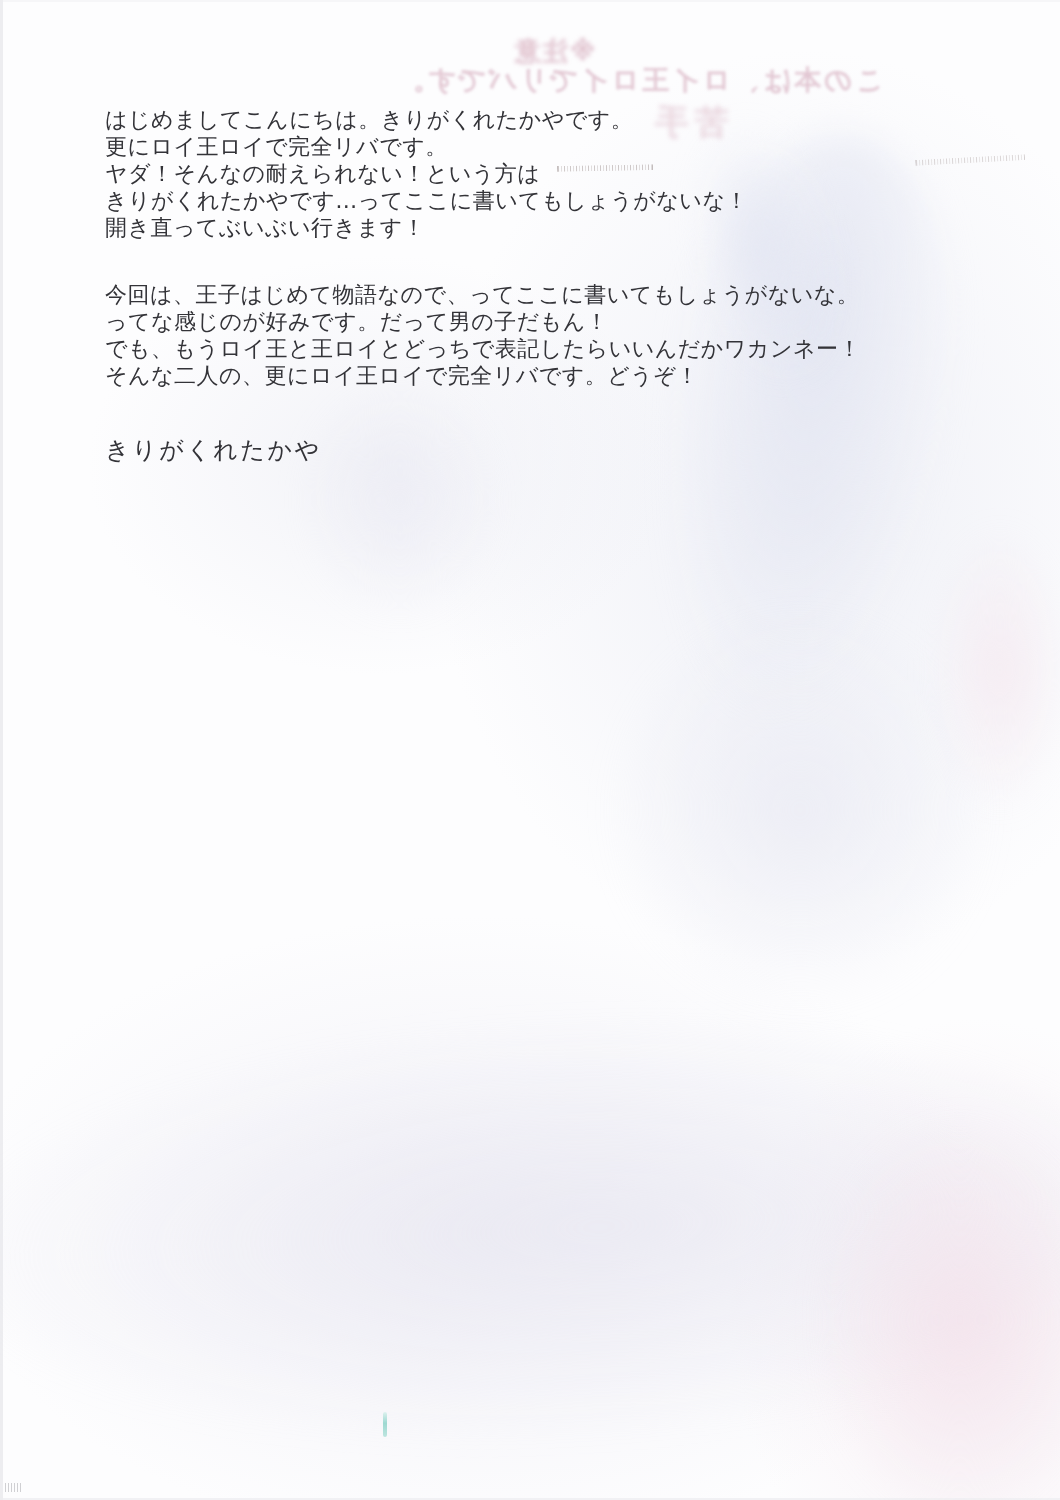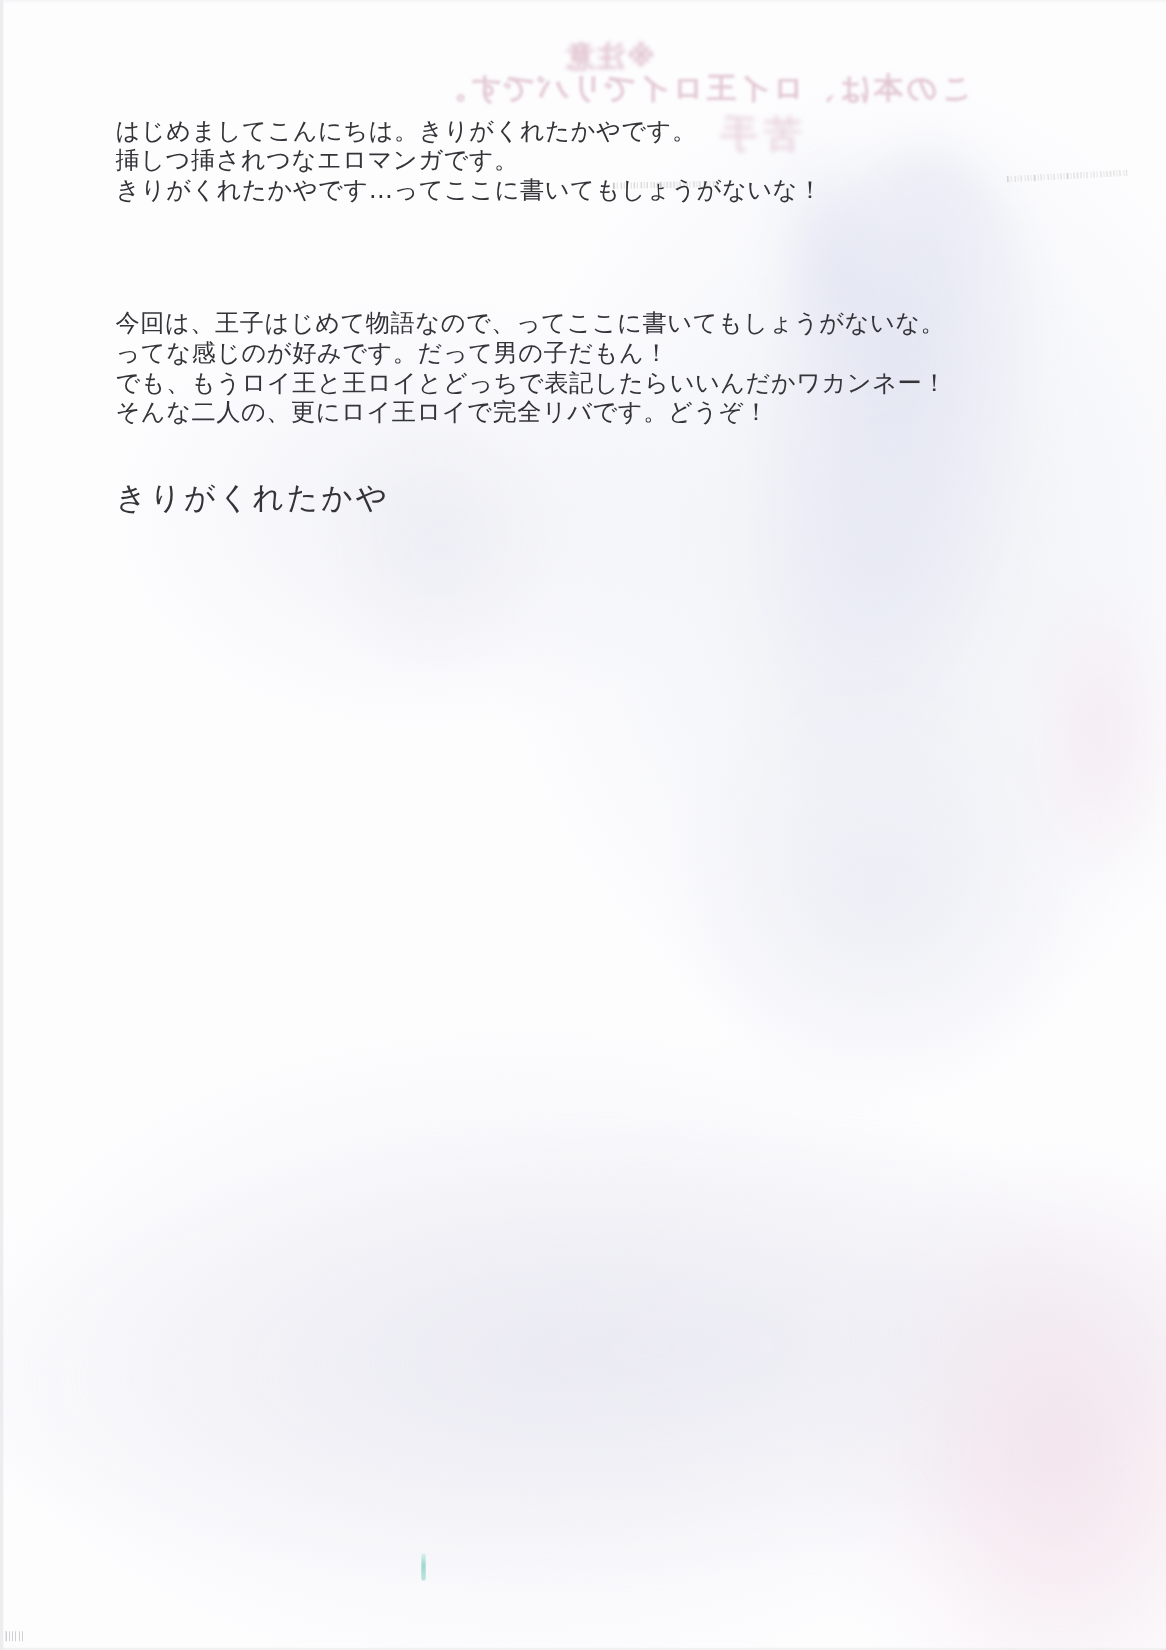--- a/index.html
+++ b/index.html
@@ -73,21 +73,21 @@
   }
   .scribble-left  { left: 557px; top: 160px; width: 96px;  transform: rotate(-1deg); }
   .scribble-right { left: 915px; top: 152px; width: 110px; transform: rotate(-3deg); opacity: 0.4; }
 
   
   .text-block { position: absolute; left: 105px; color: #333338; font-size: 22px; }
   .text-line  { height: 27px; line-height: 27px; white-space: nowrap; letter-spacing: 0.5px; }
   .block-p1 { top: 106px; }
   .block-p2 { top: 281px; }
   .signature { position: absolute; left: 105px; top: 434px; color: #333338;
-               font-size: 28px; letter-spacing: 2.5px; white-space: nowrap; }
+               font-size: 24px; letter-spacing: 2.5px; white-space: nowrap; }
 
   
   .teal-mark {
     position: absolute; left: 383px; top: 1412px; width: 4px; height: 25px;
     border-radius: 2px; filter: blur(0.5px); opacity: 0.85;
     background: linear-gradient(180deg, #d9f1ed 0%, #8fd4cb 45%, #b4e2db 100%);
   }
   .corner-smudge {
     position: absolute; left: 5px; top: 1483px; width: 17px; height: 9px; opacity: 0.45;
     background: repeating-linear-gradient(90deg, #9a9aa0 0 1px, transparent 1px 3px);
@@ -111,22 +111,24 @@
     <div class="bleed-text bleed-notice">※注意</div>
     <div class="bleed-text bleed-title">この本は、ロイ王ロイでリバです。</div>
     <div class="bleed-text bleed-fragment">苦手</div>
   </div>
 
   <div class="scribble scribble-left"></div>
   <div class="scribble scribble-right"></div>
 
   <div class="text-block block-p1">
     <div class="text-line">はじめましてこんにちは。きりがくれたかやです。</div>
-    <div class="text-line">挿しつ挿されつなエロマンガです。</div>
+    <div class="text-line">更にロイ王ロイで完全リバです。</div>
+    <div class="text-line">ヤダ！そんなの耐えられない！という方は</div>
     <div class="text-line">きりがくれたかやです…ってここに書いてもしょうがないな！</div>
+    <div class="text-line">開き直ってぶいぶい行きます！</div>
   </div>
 
   <div class="text-block block-p2">
     <div class="text-line">今回は、王子はじめて物語なので、ってここに書いてもしょうがないな。</div>
     <div class="text-line">ってな感じのが好みです。だって男の子だもん！</div>
     <div class="text-line">でも、もうロイ王と王ロイとどっちで表記したらいいんだかワカンネー！</div>
     <div class="text-line">そんな二人の、更にロイ王ロイで完全リバです。どうぞ！</div>
   </div>
 
   <div class="signature">きりがくれたかや</div>

